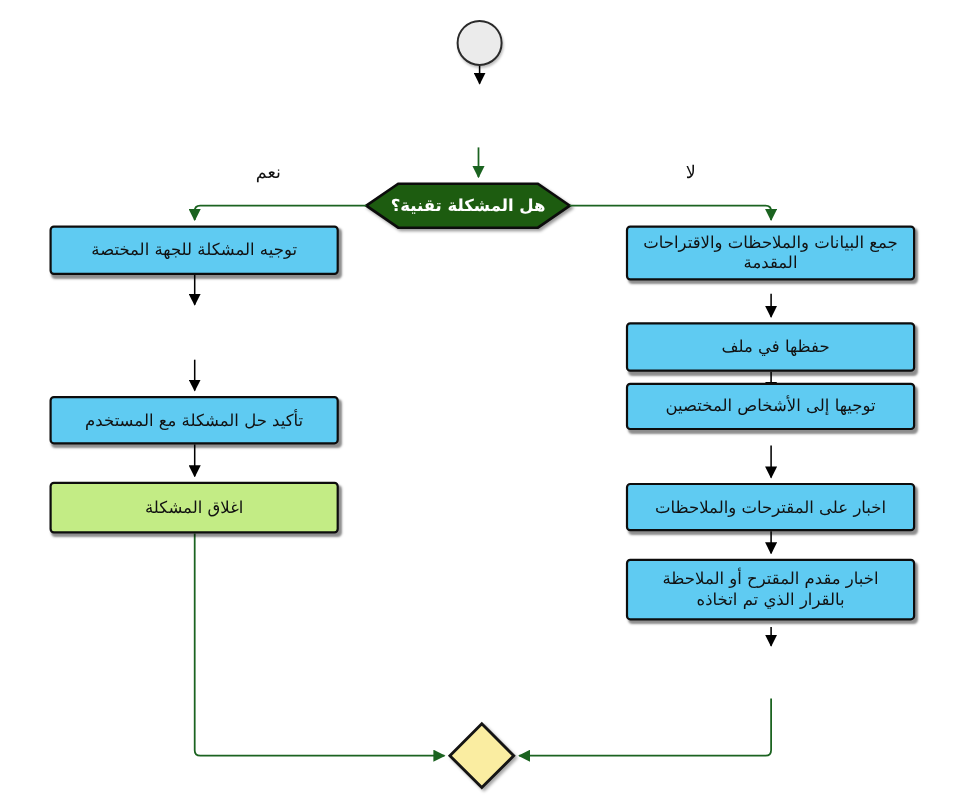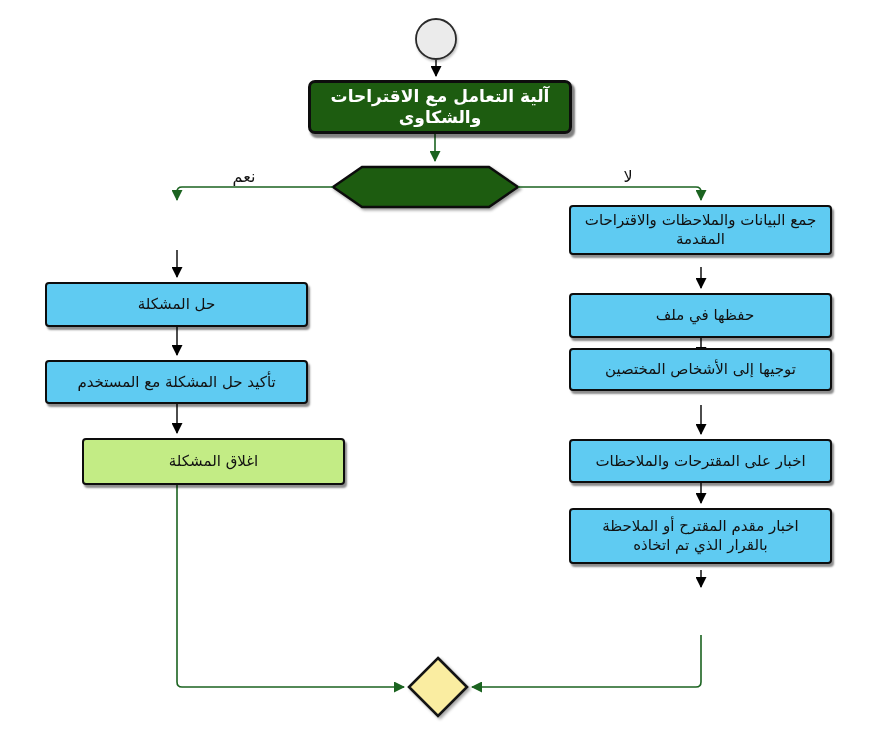--- a/index.html
+++ b/index.html
@@ -25,36 +25,36 @@
     box-sizing:border-box;
     display:flex;align-items:center;justify-content:center;
     text-align:center;
     border:2px solid #0d0d0d;border-radius:4px;
     font-size:15px;color:#111;
     line-height:1.25;
     padding:2px 10px;
     box-shadow:2px 3px 2px rgba(0,0,0,0.45);
   }
   .node.process{background:var(--process-fill,#5fcbf2);}
-  .node.terminal{background:var(--terminal-fill,#c3ec85);margin-left:37px;}
+  .node.terminal{background:var(--terminal-fill,#c3ec85);}
   .node.title-node{
     background:var(--decision-fill,#1d5c10);
     color:#ffffff;font-weight:700;font-size:17px;
     border-width:3px;border-radius:7px;
     box-shadow:2.5px 3.5px 2px rgba(0,0,0,0.5);
   }
   .hex-label{
     position:absolute;z-index:3;
     display:flex;align-items:center;justify-content:center;
     color:#ffffff;font-size:15px;font-weight:600;
     text-align:center;
   }
   .branch-label{
     position:absolute;z-index:3;
-    font-size:16px;color:#111;text-align:center;margin-top:20px;
+    font-size:16px;color:#111;text-align:center;
   }
 </style>
 </head>
 <body>
 
 <div class="canvas">
 
   <svg class="wires" width="887" height="738" viewBox="0 0 887 738">
     <defs>
       <marker id="arrow-k" markerUnits="userSpaceOnUse" markerWidth="11" markerHeight="11" refX="10" refY="5.5" orient="auto">
@@ -86,27 +86,27 @@
     <path class="wire-black" d="M701 405 L701 434" marker-end="url(#arrow-k)"></path>
     <path class="wire-black" d="M701 483 L701 503" marker-end="url(#arrow-k)"></path>
     <path class="wire-black" d="M701 570 L701 587" marker-end="url(#arrow-k)"></path>
 
     <path class="wire-green" d="M177 485 L177 682 Q177 687 182 687 L404 687" marker-end="url(#arrow-g)"></path>
     <path class="wire-green" d="M701 635 L701 682 Q701 687 696 687 L472 687" marker-end="url(#arrow-g)"></path>
 
     <polygon class="shape-merge" points="438,658 467,687 438,716 409,687"></polygon>
   </svg>
 
-  <div class="node title-node" style="left:308px;top:80px;width:264px;height:54px;">آلية التعامل مع الاقتراحات والشكاوى</div>
 
+  <div class="hex-label" style="left:340px;top:167px;width:171px;height:40px;">هل المشكلة تقنية؟</div>
 
   <div class="branch-label" style="left:222px;top:147px;width:44px;">نعم</div>
   <div class="branch-label" style="left:606px;top:147px;width:44px;">لا</div>
 
-  <div class="node process" style="left:45px;top:282px;width:263px;height:45px;">حل المشكلة</div>
+  <div class="node process" style="left:45px;top:205px;width:263px;height:45px;">توجيه المشكلة للجهة المختصة</div>
   <div class="node process" style="left:45px;top:360px;width:263px;height:44px;">تأكيد حل المشكلة مع المستخدم</div>
   <div class="node terminal" style="left:45px;top:438px;width:263px;height:47px;">اغلاق المشكلة</div>
 
   <div class="node process" style="left:569px;top:205px;width:263px;height:50px;">جمع البيانات والملاحظات والاقتراحات المقدمة</div>
   <div class="node process" style="left:569px;top:293px;width:263px;height:45px;padding-left:19px;">حفظها في ملف</div>
   <div class="node process" style="left:569px;top:348px;width:263px;height:43px;">توجيها إلى الأشخاص المختصين</div>
   <div class="node process" style="left:569px;top:439px;width:263px;height:44px;">اخبار على المقترحات والملاحظات</div>
   <div class="node process" style="left:569px;top:508px;width:263px;height:56px;">اخبار مقدم المقترح أو الملاحظة بالقرار الذي تم اتخاذه</div>
 
 </div>

